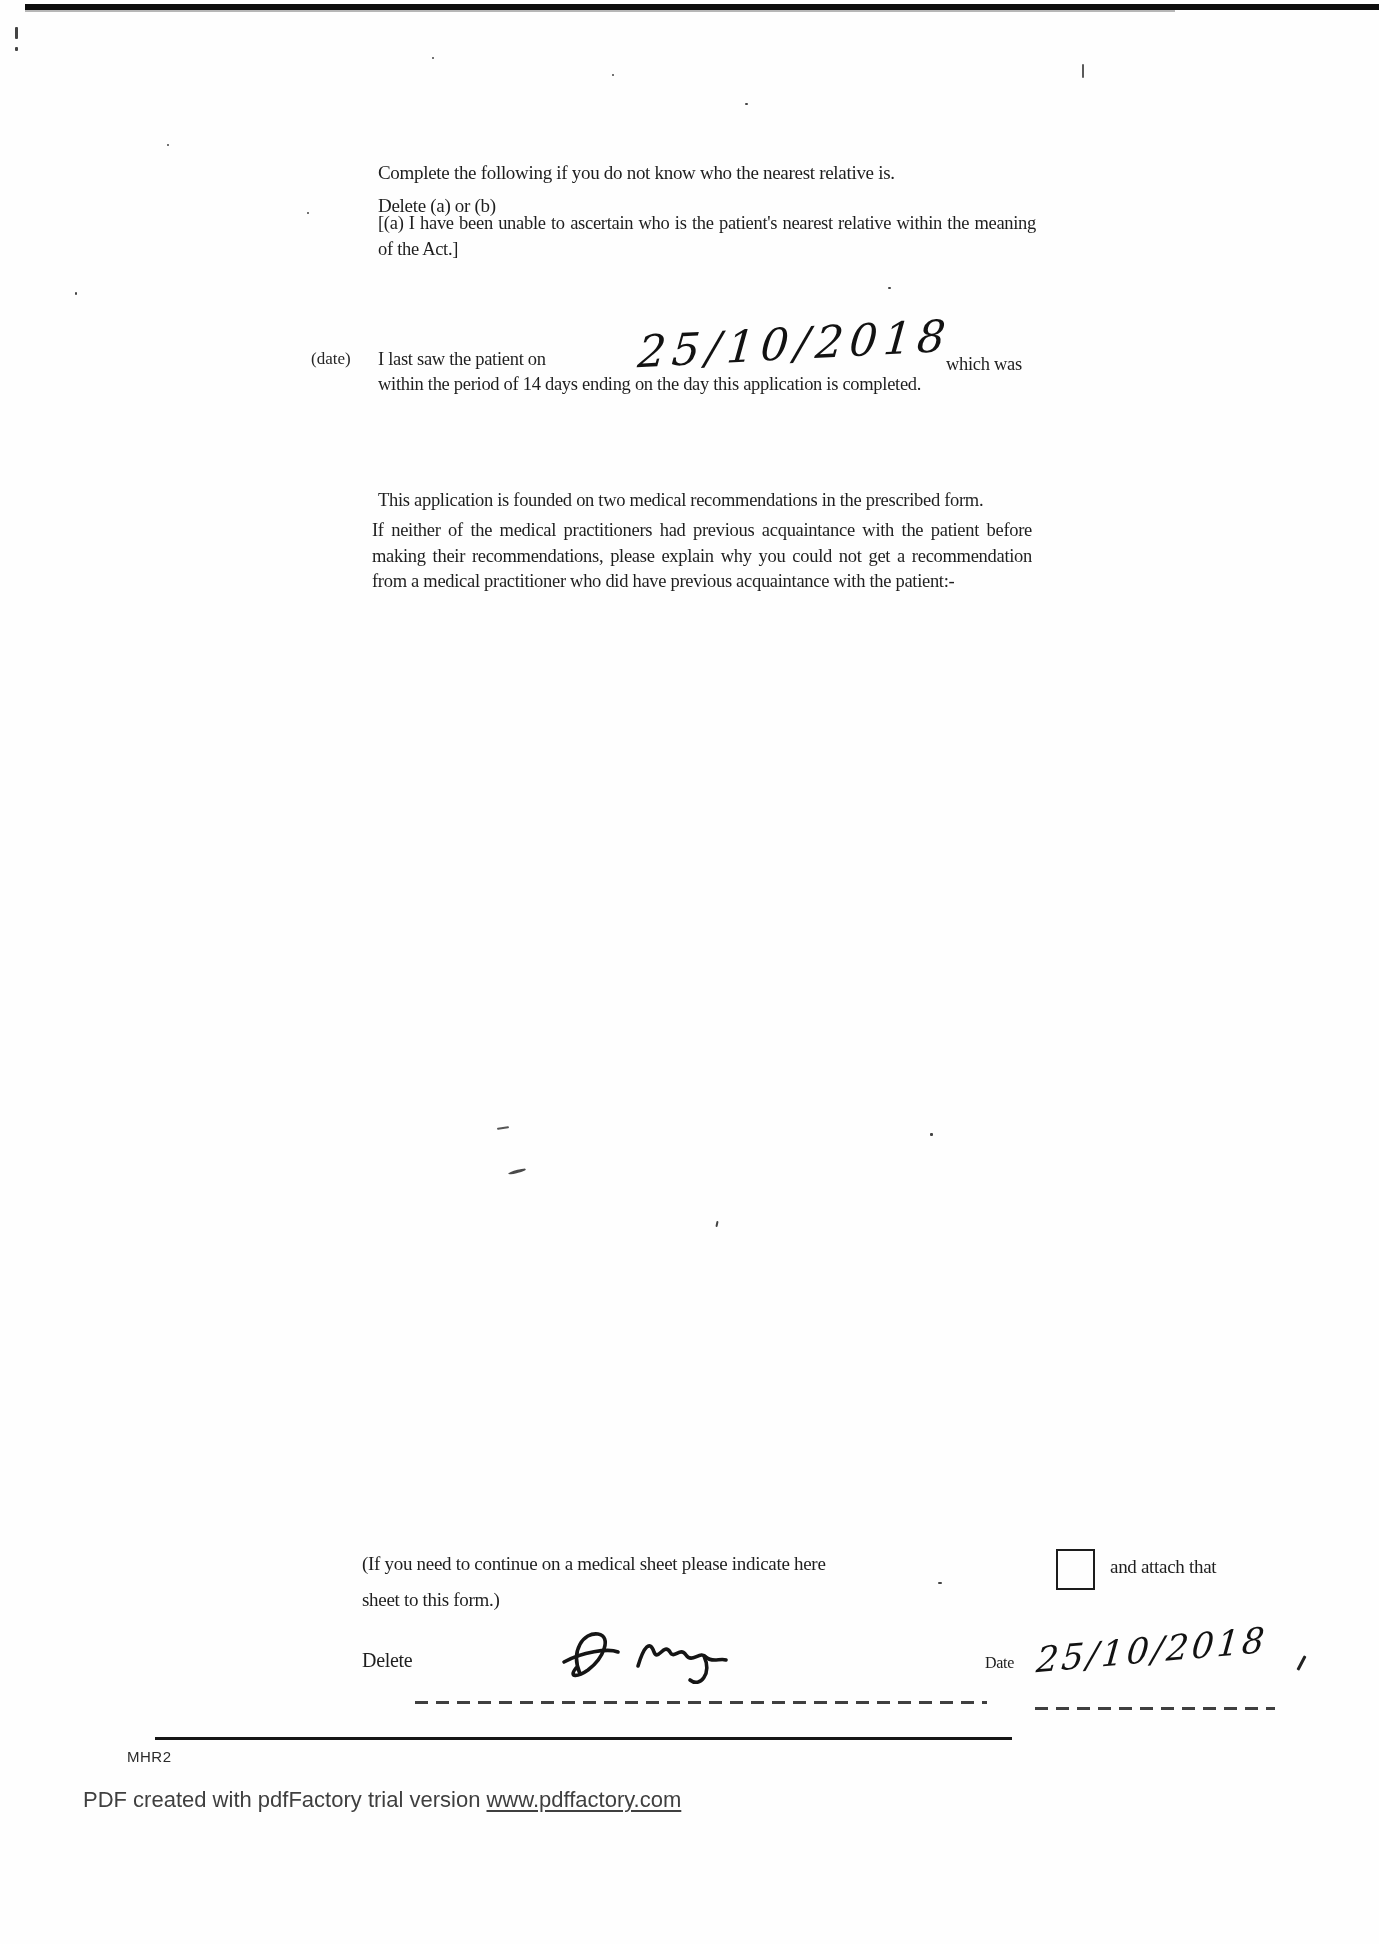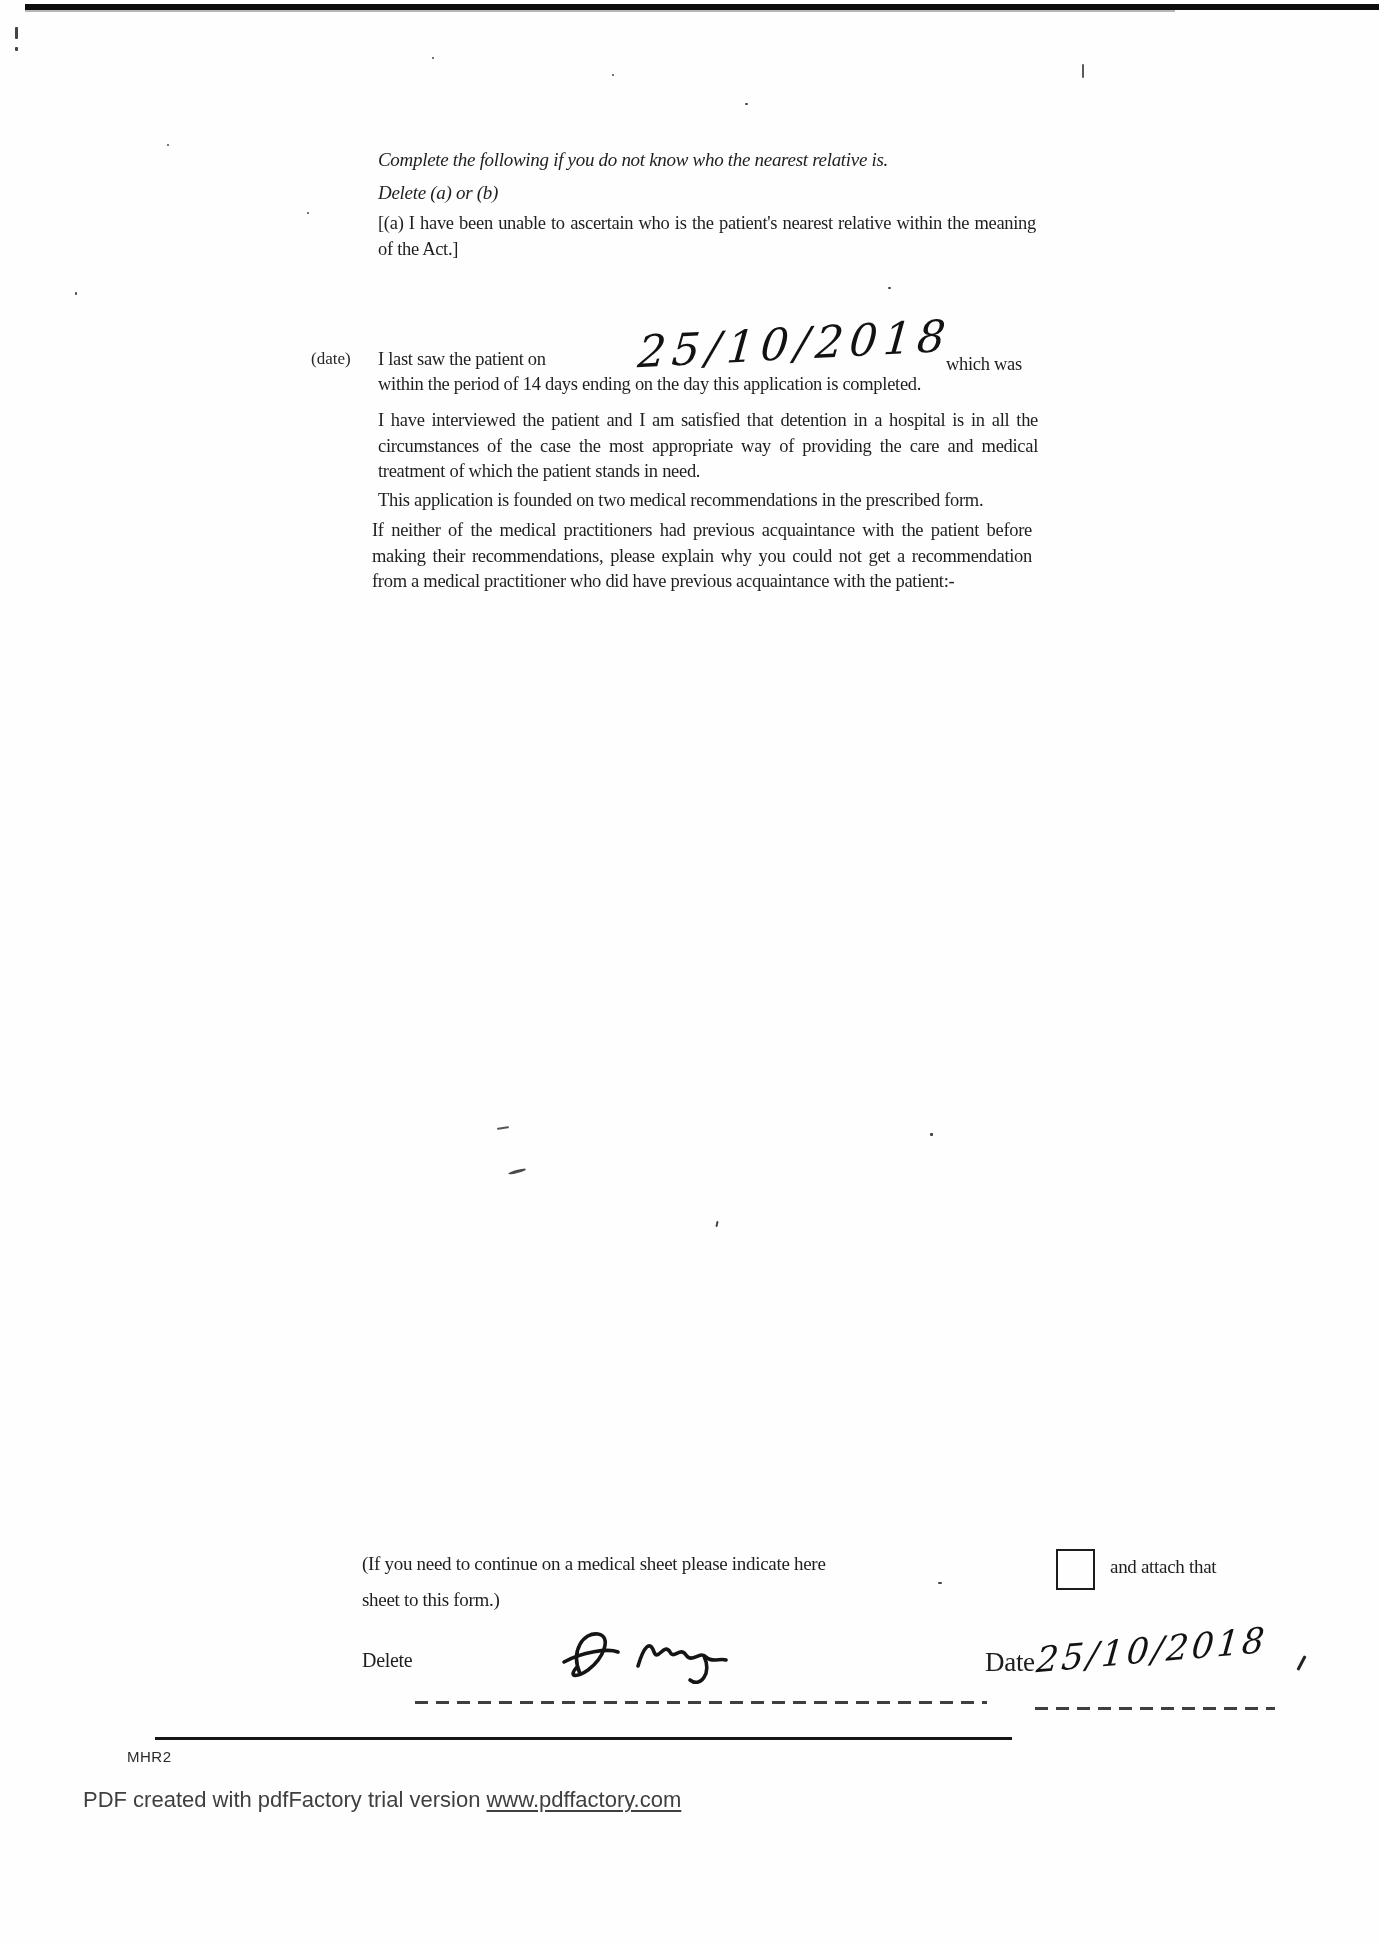--- a/index.html
+++ b/index.html
@@ -4,21 +4,21 @@
 <style>
   html,body{margin:0;padding:0;background:#9a9a9a;}
   .page{
     position:relative;width:1379px;height:1944px;margin:0 auto;
     background:#fefefe;overflow:hidden;
     font-family:"Liberation Serif", serif;color:#1d1d1d;
   }
   .abs{position:absolute;}
   .body-text{font-size:18.5px;line-height:25.5px;letter-spacing:-0.3px;color:#1e1e1e;}
   .para{text-align:justify;}
-  .ital{font-style:italic;}
+  .ital{margin-top:13px;}
   .nowrap{white-space:nowrap;}
   .margin-label{font-size:17px;color:#262626;}
   .hand{
     font-family:"DejaVu Serif", serif;font-style:italic;color:#121212;
     white-space:nowrap;
   }
   .hand-top{font-size:44px;letter-spacing:6px;transform:rotate(-3deg) skewX(-8deg);}
   .hand-bottom{font-size:35px;letter-spacing:3px;transform:rotate(-5deg) skewX(-10deg);}
   .checkbox{
     width:35px;height:37px;border:2.5px solid #1c1c1c;background:transparent;
@@ -72,21 +72,20 @@
   <div class="abs margin-label" style="left:311px;top:349px;">(date)</div>
 
   <div class="abs body-text nowrap" style="left:378px;top:347px;">I last saw the patient on</div>
 
   <div class="abs hand hand-top" style="left:638px;top:318px;">25/10/2018</div>
 
   <div class="abs body-text nowrap" style="left:946px;top:352px;">which was</div>
 
   <div class="abs body-text nowrap" style="left:378px;top:372px;">within the period of 14 days ending on the day this application is completed.</div>
 
-  <div class="abs body-text para" style="left:378px;top:408px;width:660px;">I have interviewed the patient and I am satisfied that detention in a hospital is in all the circumstances of the case the most appropriate way of providing the care and medical treatment of which the patient stands in need.</div>
 
   <div class="abs body-text nowrap" style="left:378px;top:488px;">This application is founded on two medical recommendations in the prescribed form.</div>
 
   <div class="abs body-text para" style="left:372px;top:518px;width:660px;">If neither of the medical practitioners had previous acquaintance with the patient before making their recommendations, please explain why you could not get a recommendation from a medical practitioner who did have previous acquaintance with the patient:-</div>
 
   <div class="abs body-text nowrap" style="left:362px;top:1551px;font-size:19px;">(If you need to continue on a medical sheet please indicate here</div>
 
   <div class="abs checkbox" style="left:1056px;top:1549px;"></div>
 
   <div class="abs body-text nowrap" style="left:1110px;top:1554px;font-size:19px;">and attach that</div>
@@ -97,21 +96,21 @@
 
   <svg class="abs sig" style="left:452px;top:1622px;" width="280" height="75" viewBox="0 0 280 75">
     <g fill="none" stroke="#151515" stroke-width="3.6" stroke-linecap="round" stroke-linejoin="round">
       <path d="M128,52 C118,28 132,10 146,12 C160,14 152,36 136,48 C126,55 116,56 124,46"></path>
       <path d="M112,40 C130,30 156,26 166,30"></path>
       <path d="M186,44 C192,24 198,18 202,30 C206,40 212,20 218,30 C222,38 228,24 234,33 C240,42 248,28 254,35 C260,41 268,36 274,38"></path>
       <path d="M252,34 C260,52 248,66 238,58"></path>
     </g>
   </svg>
 
-  <div class="abs body-text nowrap" style="left:985px;top:1650px;font-size:27px;">Date</div>
+  <div class="abs body-text nowrap" style="left:985px;top:1650px;font-size:16px;">Date</div>
 
   <div class="abs hand hand-bottom" style="left:1036px;top:1630px;">25/10/2018</div>
 
   <div class="abs dashed-line" style="left:415px;top:1701px;width:572px;"></div>
   <div class="abs dashed-line" style="left:1035px;top:1707px;width:240px;"></div>
 
   <div class="abs rule" style="left:155px;top:1737px;width:857px;height:3px;"></div>
 
   <div class="abs form-code" style="left:127px;top:1748px;">MHR2</div>
 

